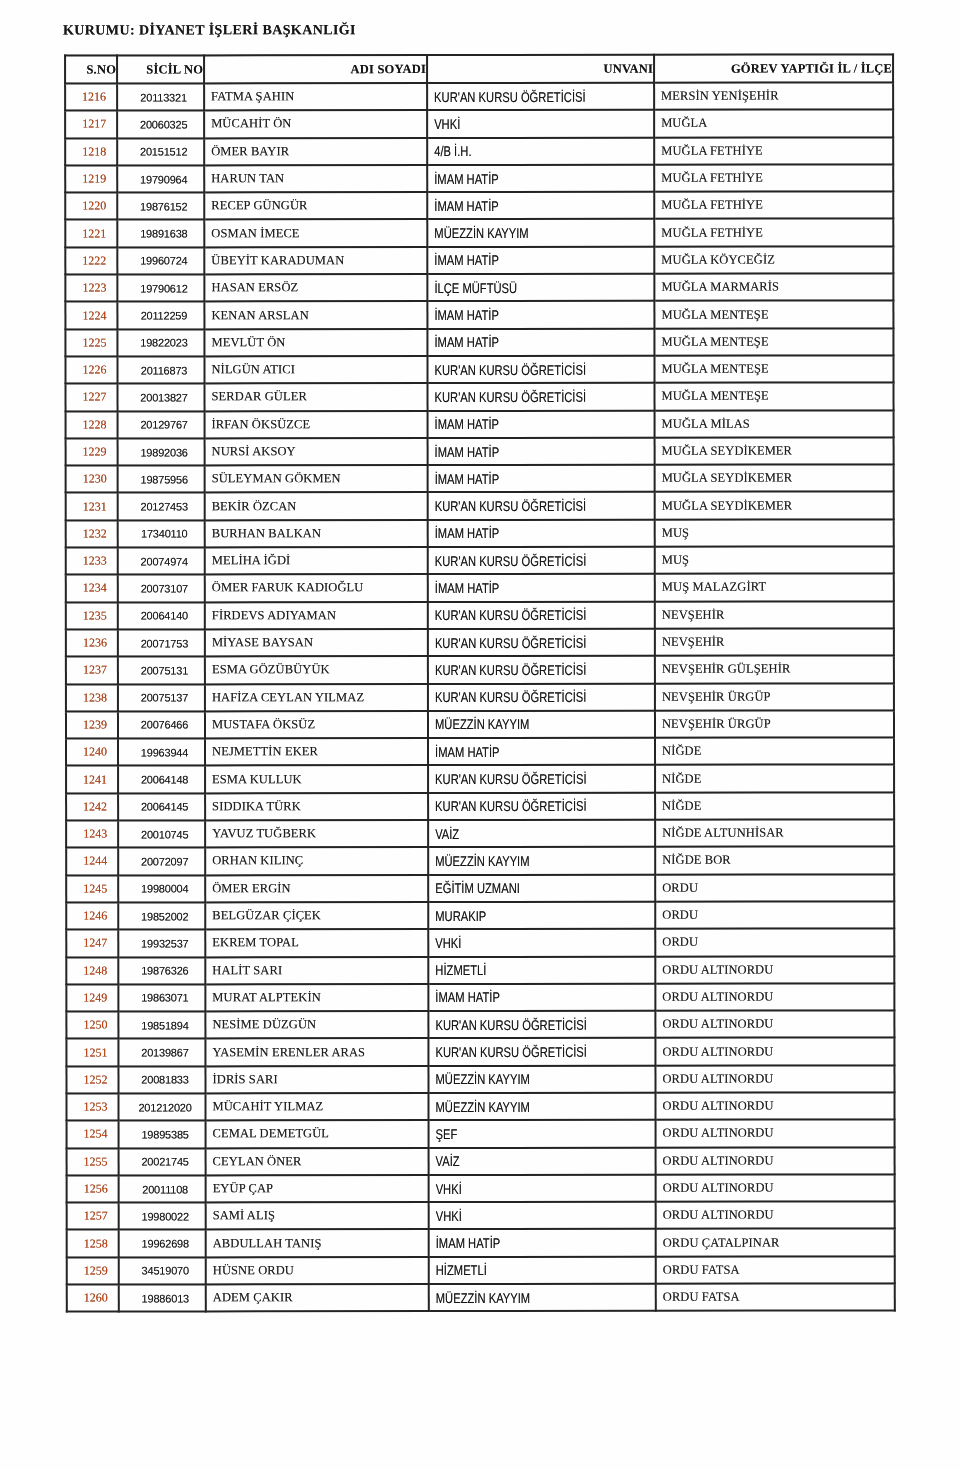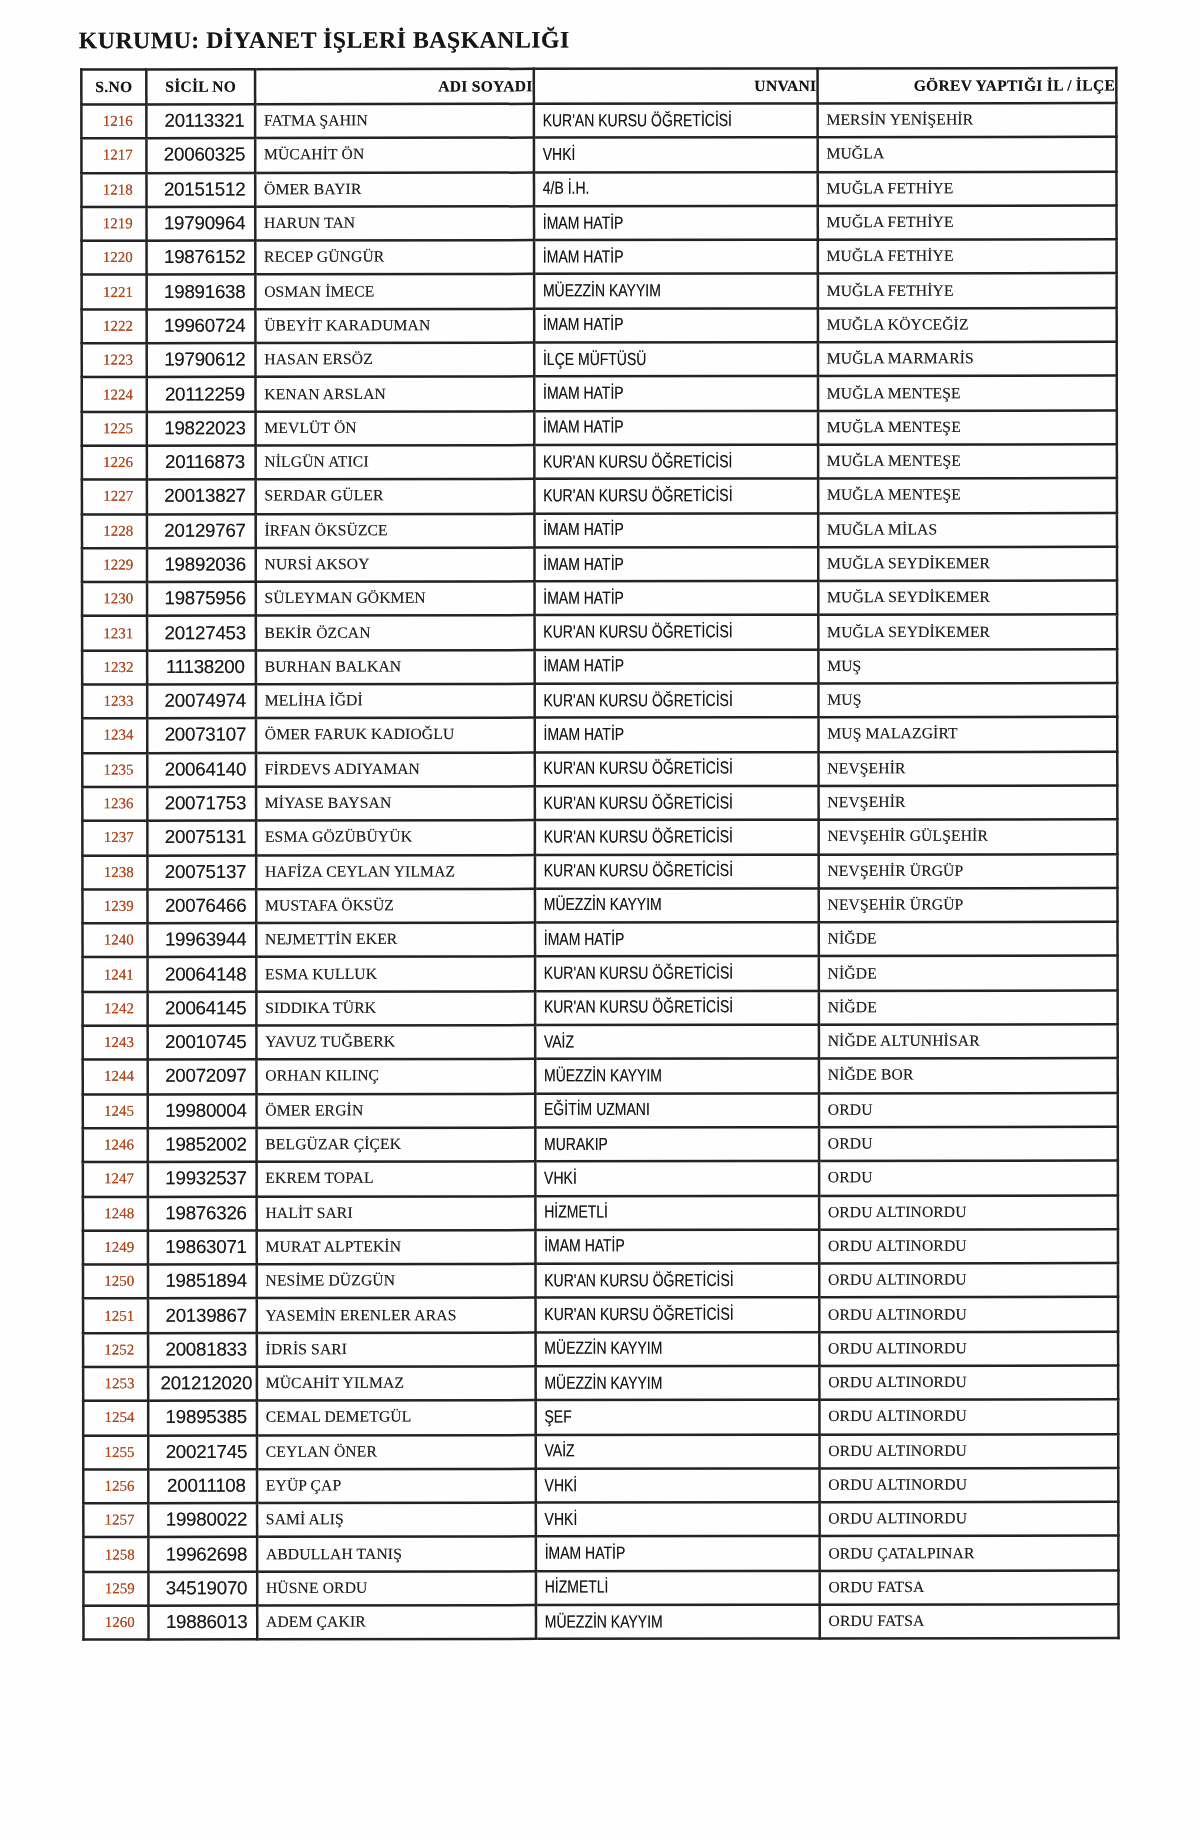--- a/index.html
+++ b/index.html
@@ -16,21 +16,21 @@
     position: absolute;
     left: 0; top: 0; right: 0; bottom: 0;
     transform: rotate(-0.08deg);
   }
   .doc-title {
     position: absolute;
     left: 64px;
     top: 22px;
     font-family: "Liberation Serif", serif;
     font-weight: bold;
-    font-size: 19px;
+    font-size: 14px;
     letter-spacing: 0.4px;
     color: #161616;
     white-space: nowrap;
   }
   table.roster {
     position: absolute;
     left: 65px;
     top: 54px;
     width: 828px;
     border-collapse: collapse;
@@ -52,34 +52,34 @@
   table.roster tr { box-shadow: 0 -1px 0 rgba(60,60,60,0.25); }
   table.roster thead th {
     height: 26px;
     font-family: "Liberation Serif", serif;
     font-weight: bold;
     font-size: 12.5px;
     text-align: right;
     letter-spacing: 0.2px;
     color: #151515;
   }
-  table.roster thead th.center { text-align: center; padding-left: 0; }
+  table.roster thead th.center { padding-left: 0; }
   table.roster tbody tr { height: 27.3px; }
   td.c0 {
     text-align: center;
     padding-left: 0;
     font-family: "Liberation Serif", serif;
     font-size: 12px;
     color: #c2410c;
   }
   td.c1 {
     text-align: center;
     padding-left: 0;
     font-family: "Liberation Sans", sans-serif;
-    font-size: 15px;
+    font-size: 11px;
     letter-spacing: -0.2px;
     color: #1a1a1a;
   }
   td.c2, td.c4 {
     font-family: "Liberation Serif", serif;
     font-size: 12.5px;
     letter-spacing: 0.1px;
     color: #1f1f1f;
   }
   td.c3 { padding-left: 4px; }
@@ -229,21 +229,21 @@
           </tr>
           <tr>
             <td class="c0">1231</td>
             <td class="c1">20127453</td>
             <td class="c2">BEKİR ÖZCAN</td>
             <td class="c3"><span class="cond">KUR'AN KURSU ÖĞRETİCİSİ</span></td>
             <td class="c4">MUĞLA SEYDİKEMER</td>
           </tr>
           <tr>
             <td class="c0">1232</td>
-            <td class="c1">11138200</td>
+            <td class="c1">17340110</td>
             <td class="c2">BURHAN BALKAN</td>
             <td class="c3"><span class="cond">İMAM HATİP</span></td>
             <td class="c4">MUŞ</td>
           </tr>
           <tr>
             <td class="c0">1233</td>
             <td class="c1">20074974</td>
             <td class="c2">MELİHA İĞDİ</td>
             <td class="c3"><span class="cond">KUR'AN KURSU ÖĞRETİCİSİ</span></td>
             <td class="c4">MUŞ</td>

